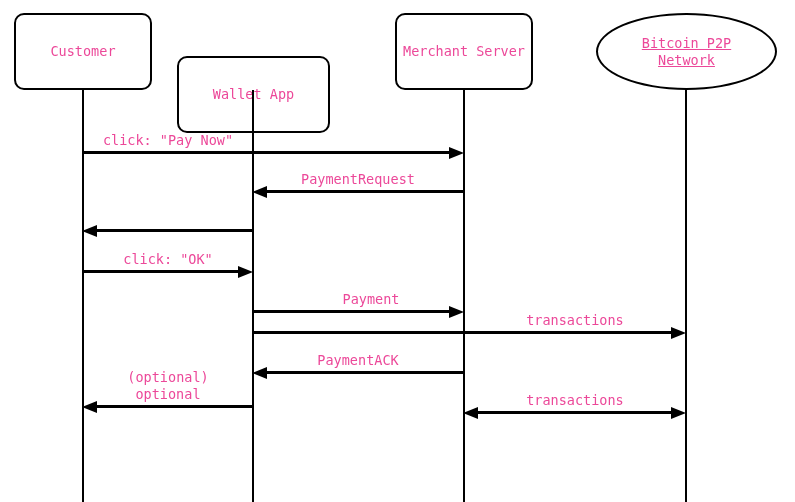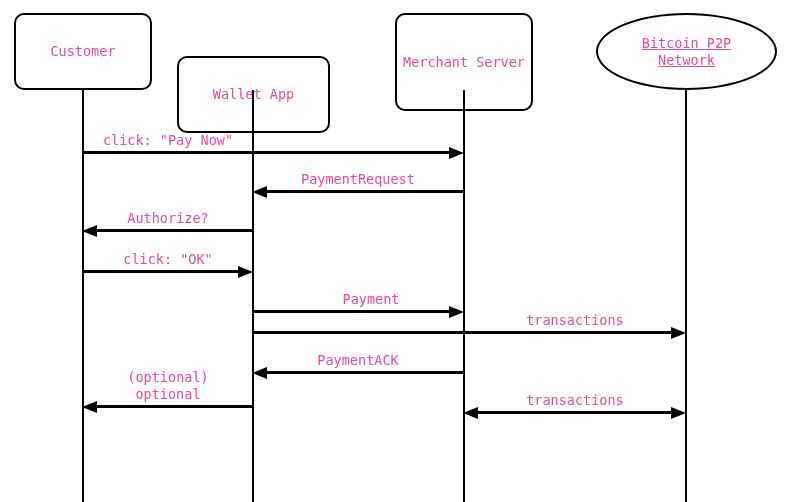--- a/index.html
+++ b/index.html
@@ -57,41 +57,40 @@
 <body>
 
 <div id="stage">
 
   <div class="node rect" style="left:14px; top:13px; width:138px; height:77px;">
     <span>Customer</span>
   </div>
   <div class="node rect" style="left:177px; top:13px; width:153px; height:77px;margin-top:43px;">
     <span>Wallet App</span>
   </div>
-  <div class="node rect" style="left:395px; top:13px; width:138px; height:98px;">
+  <div class="node rect" style="left:395px; top:13px; width:138px; height:77px;">
     <span>Merchant Server</span>
   </div>
   <div class="node ellipse" style="left:596px; top:13px; width:181px; height:77px;">
     <span style="display:inline-block; width:100px;">Bitcoin P2P Network</span>
   </div>
 
   <div class="lifeline" style="left:82px; top:90px; height:412px;"></div>
   <div class="lifeline" style="left:252px; top:90px; height:412px;"></div>
   <div class="lifeline" style="left:463px; top:90px; height:412px;"></div>
   <div class="lifeline" style="left:685px; top:90px; height:412px;"></div>
 
   <div class="mlabel" style="left:78px; top:132px; width:180px;">click: "Pay Now"</div>
   <div class="mline" style="left:83px; top:151px; width:367px;"></div>
   <div class="ah r" style="left:449px; top:147px;"></div>
 
   <div class="mlabel" style="left:268px; top:171px; width:180px;">PaymentRequest</div>
   <div class="mline" style="left:266px; top:190px; width:198px;"></div>
   <div class="ah l" style="left:252px; top:186px;"></div>
 
-  <div class="mlabel" style="left:78px; top:210px; width:180px;">Authorize?</div>
   <div class="mline" style="left:96px; top:229px; width:157px;"></div>
   <div class="ah l" style="left:82px; top:225px;"></div>
 
   <div class="mlabel" style="left:78px; top:251px; width:180px;">click: "OK"</div>
   <div class="mline" style="left:83px; top:270px; width:156px;"></div>
   <div class="ah r" style="left:238px; top:266px;"></div>
 
   <div class="mlabel" style="left:281px; top:291px; width:180px;">Payment</div>
   <div class="mline" style="left:253px; top:310px; width:197px;"></div>
   <div class="ah r" style="left:449px; top:306px;"></div>

